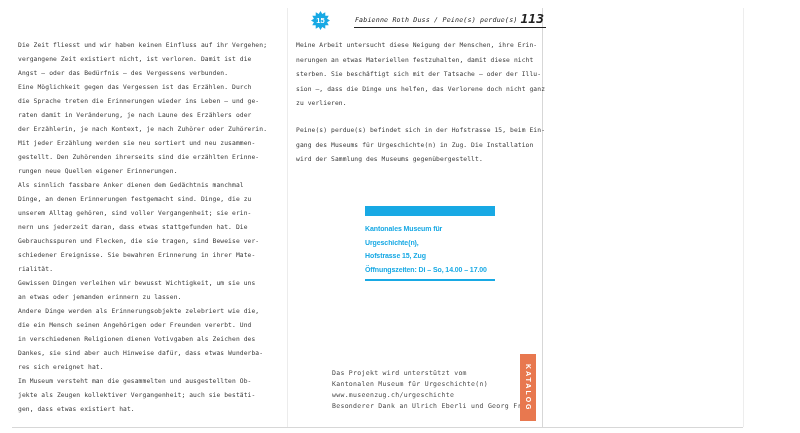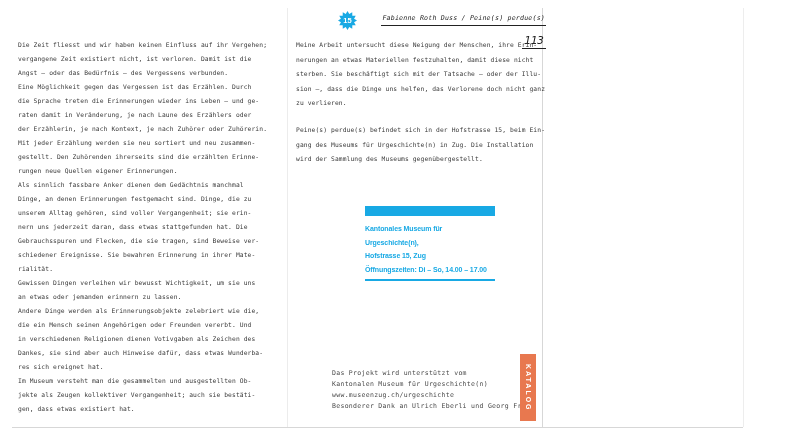--- a/index.html
+++ b/index.html
@@ -9,27 +9,27 @@
   }
   
   .rule-v-trim{position:absolute;left:542px;top:8px;width:1px;height:419px;background:#d7d7d7;}
   .rule-v-fold{position:absolute;left:287px;top:8px;width:1px;height:419px;background:#ececec;}
   .rule-v-right{position:absolute;left:743px;top:8px;width:1px;height:419px;background:#ededed;}
   .rule-h-bottom{position:absolute;left:12px;top:427px;width:731px;height:1px;background:#d7d7d7;}
 
   
   .header{position:absolute;top:11px;right:254px;display:flex;align-items:flex-start;}
   .badge{width:19px;height:19px;margin-right:24px;flex:0 0 auto;}
-  .header-text{display:flex;flex-direction:column;align-items:flex-end;}
+  .header-text{display:flex;align-items:flex-end;}
   .header-title{
     font-style:italic;font-size:6.6px;letter-spacing:.2px;color:#222;
     border-bottom:1px solid #222;padding:3px 1px 3px 1px;white-space:nowrap;
   }
   .page-number{
-    margin-top:8px;font-style:italic;font-weight:normal;font-size:11px;color:#222;
+    margin-top:0;font-style:italic;font-weight:bold;font-size:13px;color:#222;
     border-bottom:1.5px solid #222;padding:0 2px 1px 2px;
   }
 
   
   .prelines{white-space:pre-line;}
   .col-left{
     position:absolute;left:18px;top:38px;width:258px;
     font-size:6.3px;line-height:14px;letter-spacing:.1px;
   }
   .col-right-p1{

